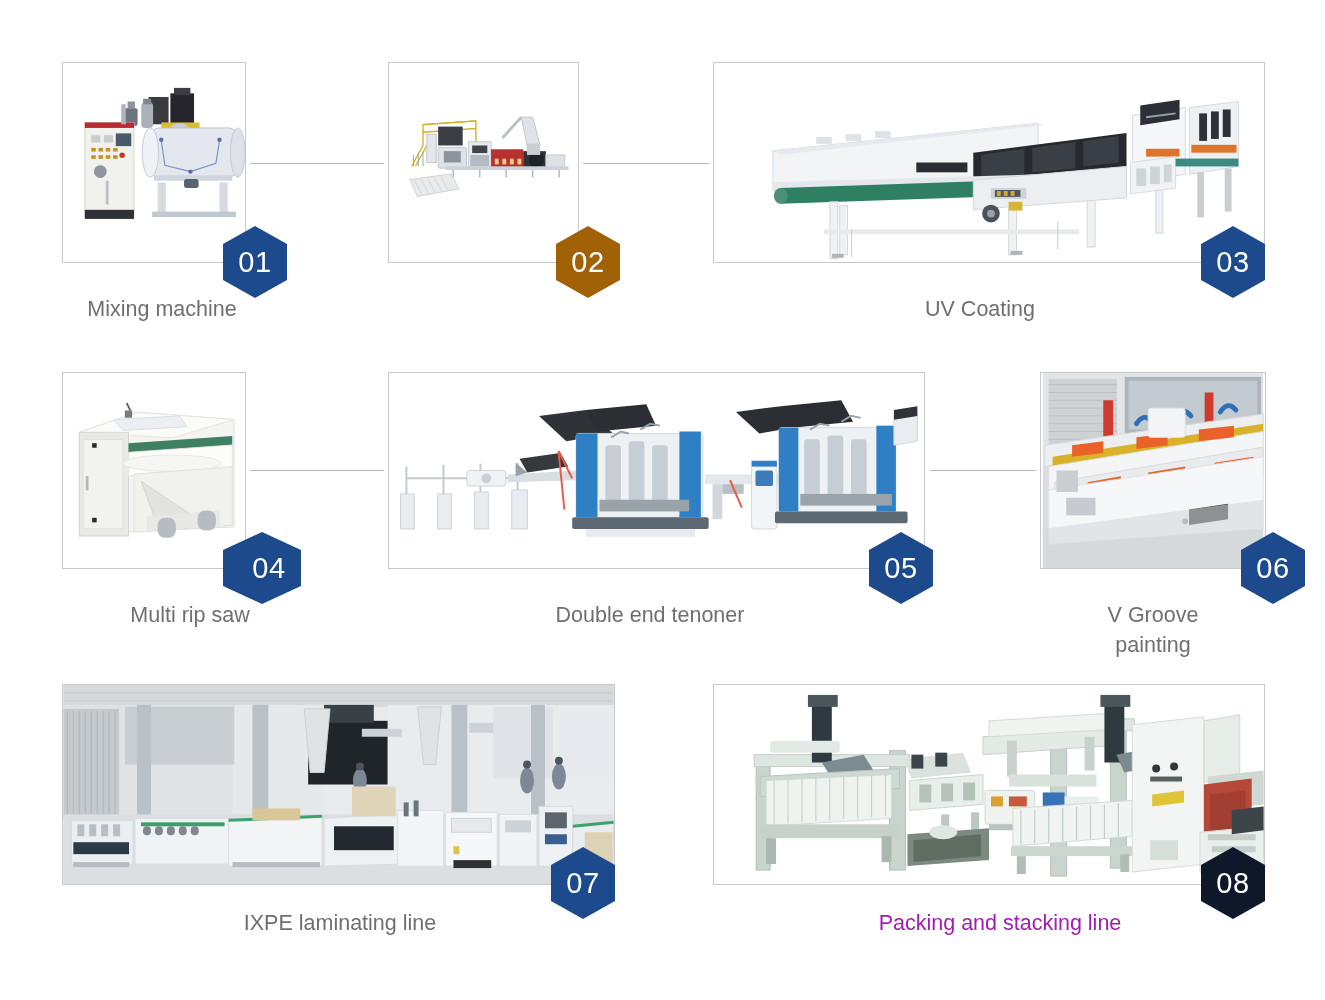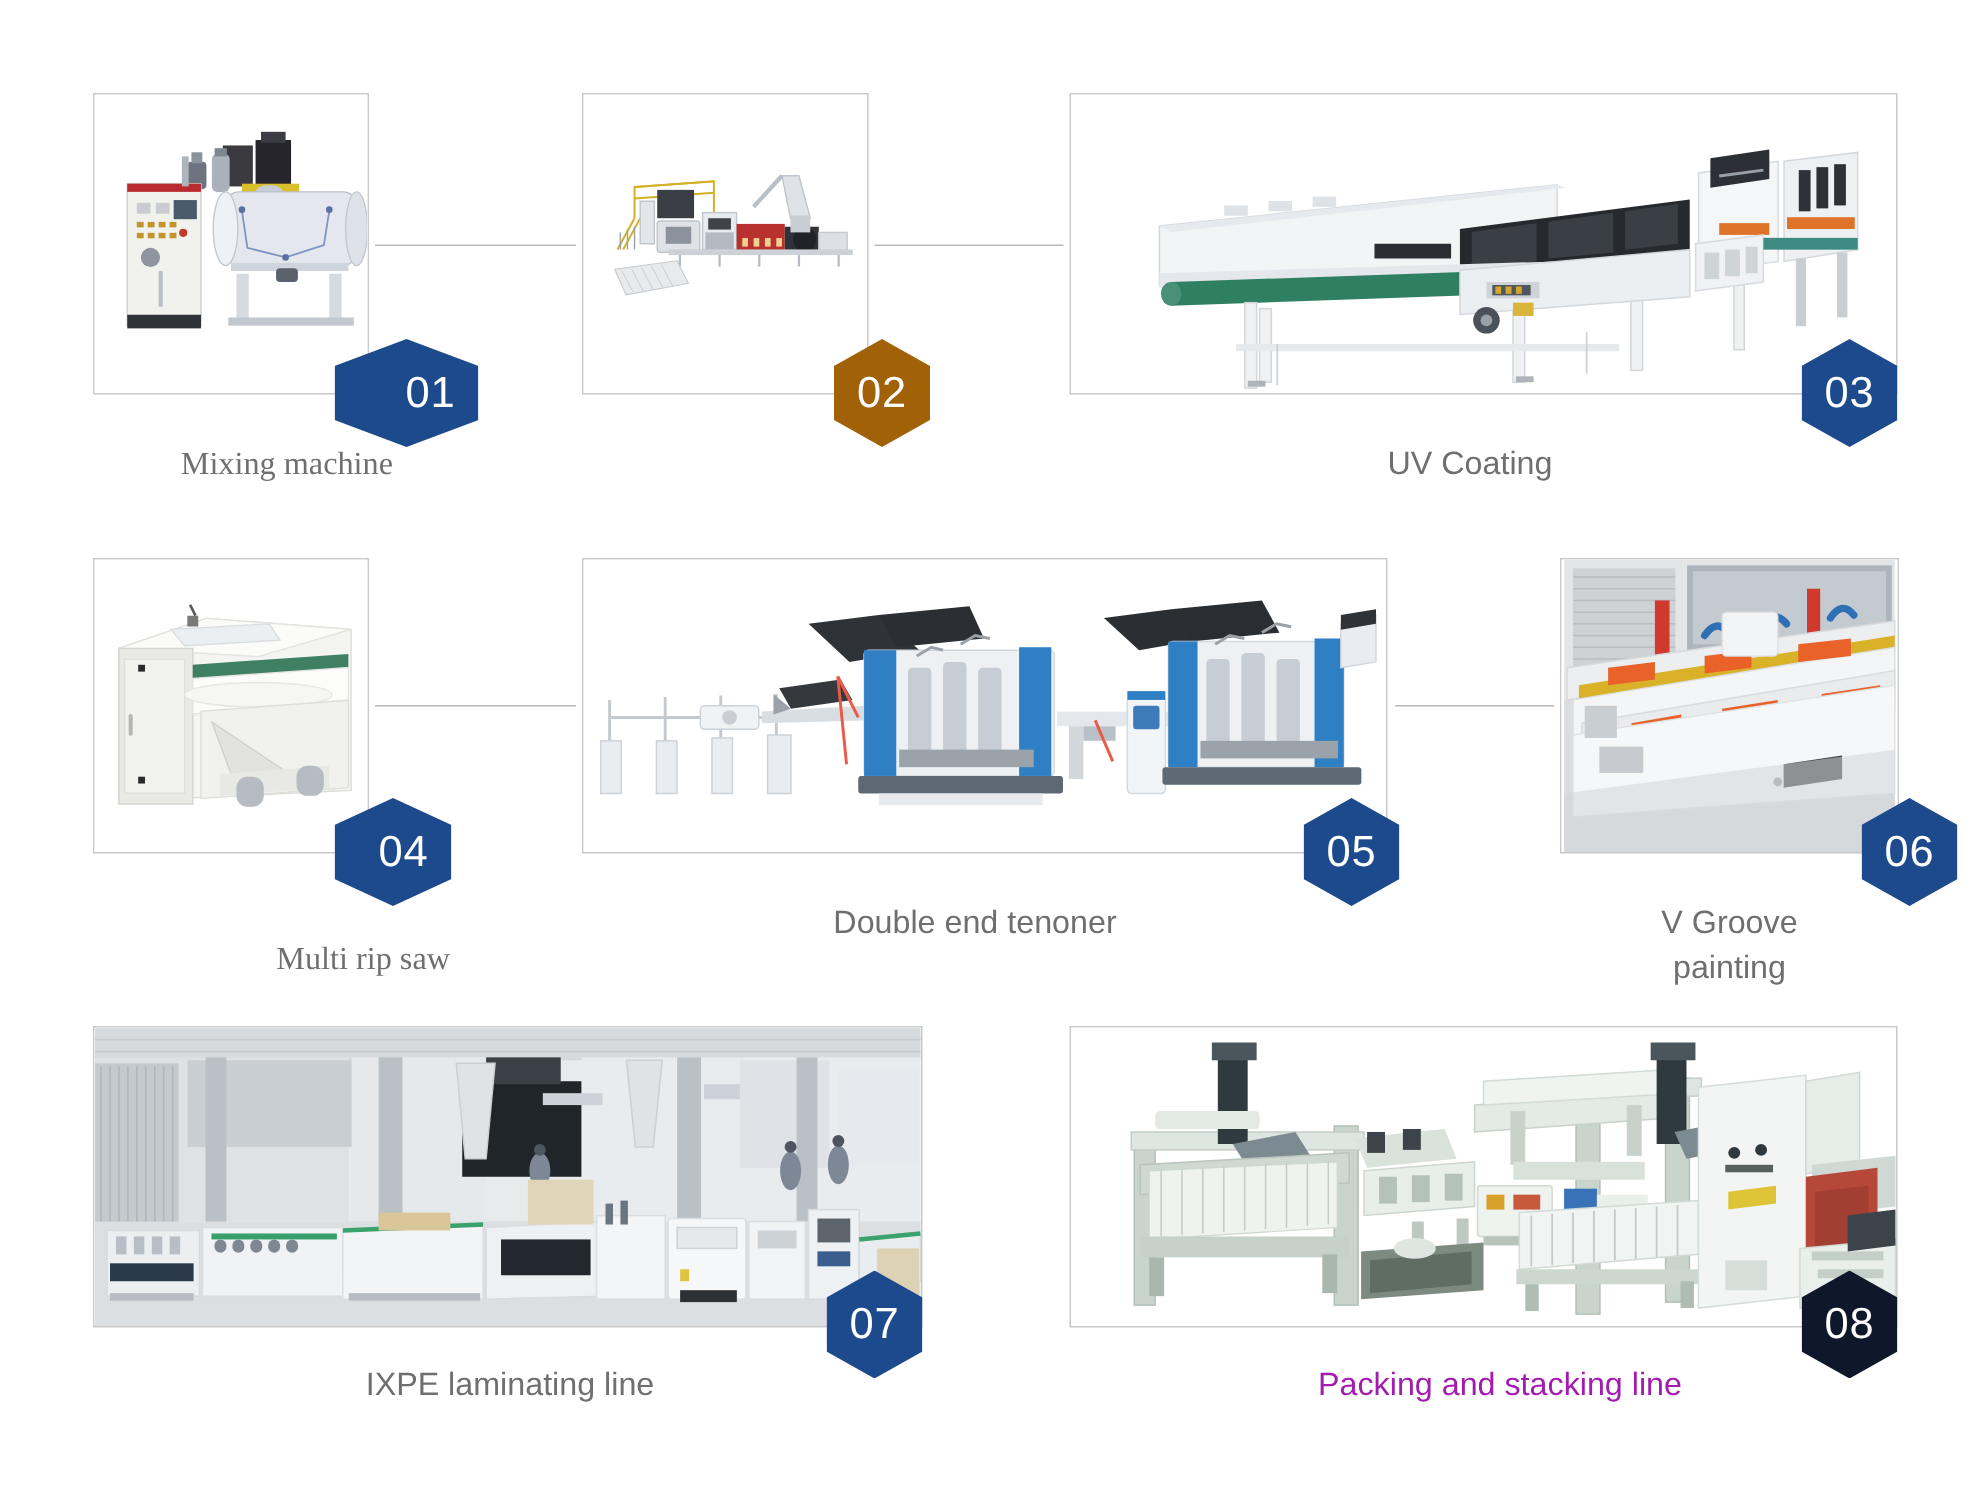--- a/index.html
+++ b/index.html
@@ -63,21 +63,21 @@
   .caption{
     position:absolute;
     color:#6f6f6f;
     font-size:21.5px;
     font-weight:400;
     line-height:30px;
     white-space:pre-line;
     z-index:2;
   }
   .caption.center{text-align:center;}
-  .caption.left{text-align:right;font-family:Liberation Serif, serif;}
+  .caption.left{text-align:center;}
 </style>
 </head>
 <body>
 
 <div id="stage">
     <div class="connector" style="left: 250px; top: 163px; width: 134px; background: rgb(185, 185, 185);"></div>
     <div class="connector" style="left: 583px; top: 163px; width: 126px; background: rgb(185, 185, 185);"></div>
     <div class="connector" style="left: 250px; top: 470px; width: 134px; background: rgb(185, 185, 185);"></div>
     <div class="connector" style="left: 930px; top: 470px; width: 106px; background: rgb(185, 185, 185);"></div>
     <div class="step"></div>
@@ -124,21 +124,21 @@
       </g>
       <circle cx="65" cy="92" r="3" fill="#c0392b"></circle>
       <circle cx="41" cy="110" r="7" fill="#8e959e"></circle>
       <rect x="47" y="120" width="3" height="26" fill="#b9bec6"></rect>
       <rect x="24" y="152" width="54" height="10" fill="#2f3338"></rect>
       <rect x="64" y="36" width="5" height="22" fill="#aeb4bc"></rect>
     </g>
         </svg>
       </div>
     </div>
-    <div class="badge" style="left: 223px; top: 226px; background: rgb(29, 74, 140); padding-left: 32px;">
+    <div class="badge" style="left: 223px; top: 226px; background: rgb(29, 74, 140);">
       <span>01</span>
     </div>
     <div class="caption left" style="left: 62px; top: 294px; width: 200px; color: rgb(111, 111, 111);">Mixing machine</div>
     <div class="step"></div>
     <div class="frame" style="left: 388px; top: 62px; width: 191px; height: 201px; border-color: rgb(201, 201, 201);">
       <div class="photo">
         <svg viewBox="0 0 200 200" preserveAspectRatio="xMidYMid meet" xmlns="http://www.w3.org/2000/svg">
     <rect width="200" height="200" fill="#fff"></rect>
     <g>
       <g stroke="#d3b026" stroke-width="1.4" fill="none">
@@ -290,21 +290,21 @@
       <rect x="148" y="144" width="20" height="22" rx="8" fill="#b6bcc2"></rect>
       <path d="M68 34 L76 34 L76 42 L68 42Z" fill="#7a7a78"></path>
       <path d="M70 26 L74 34" stroke="#5c5c5a" stroke-width="2"></path>
     </g>
         </svg>
       </div>
     </div>
     <div class="badge" style="left: 223px; top: 532px; background: rgb(29, 74, 140); padding-left: 14px;">
       <span>04</span>
     </div>
-    <div class="caption left" style="left: 80px; top: 600px; width: 220px; color: rgb(111, 111, 111); margin-top: 24px;">Multi rip saw</div>
+    <div class="caption left" style="left: 80px; top: 600px; width: 220px; color: rgb(111, 111, 111);">Multi rip saw</div>
     <div class="step"></div>
     <div class="frame" style="left: 388px; top: 372px; width: 537px; height: 197px; border-color: rgb(201, 201, 201);">
       <div class="photo">
         <svg viewBox="0 0 545 200" preserveAspectRatio="xMidYMid meet" xmlns="http://www.w3.org/2000/svg">
     <rect width="545" height="200" fill="#fff"></rect>
     <g>
       <g stroke="#c3c9cf" stroke-width="2" fill="none">
         <path d="M16 108 L190 108"></path>
               <path d="M16 96 L16 126 M54 94 L54 128 M92 93 L92 130 M130 92 L130 132"></path>
       </g>

